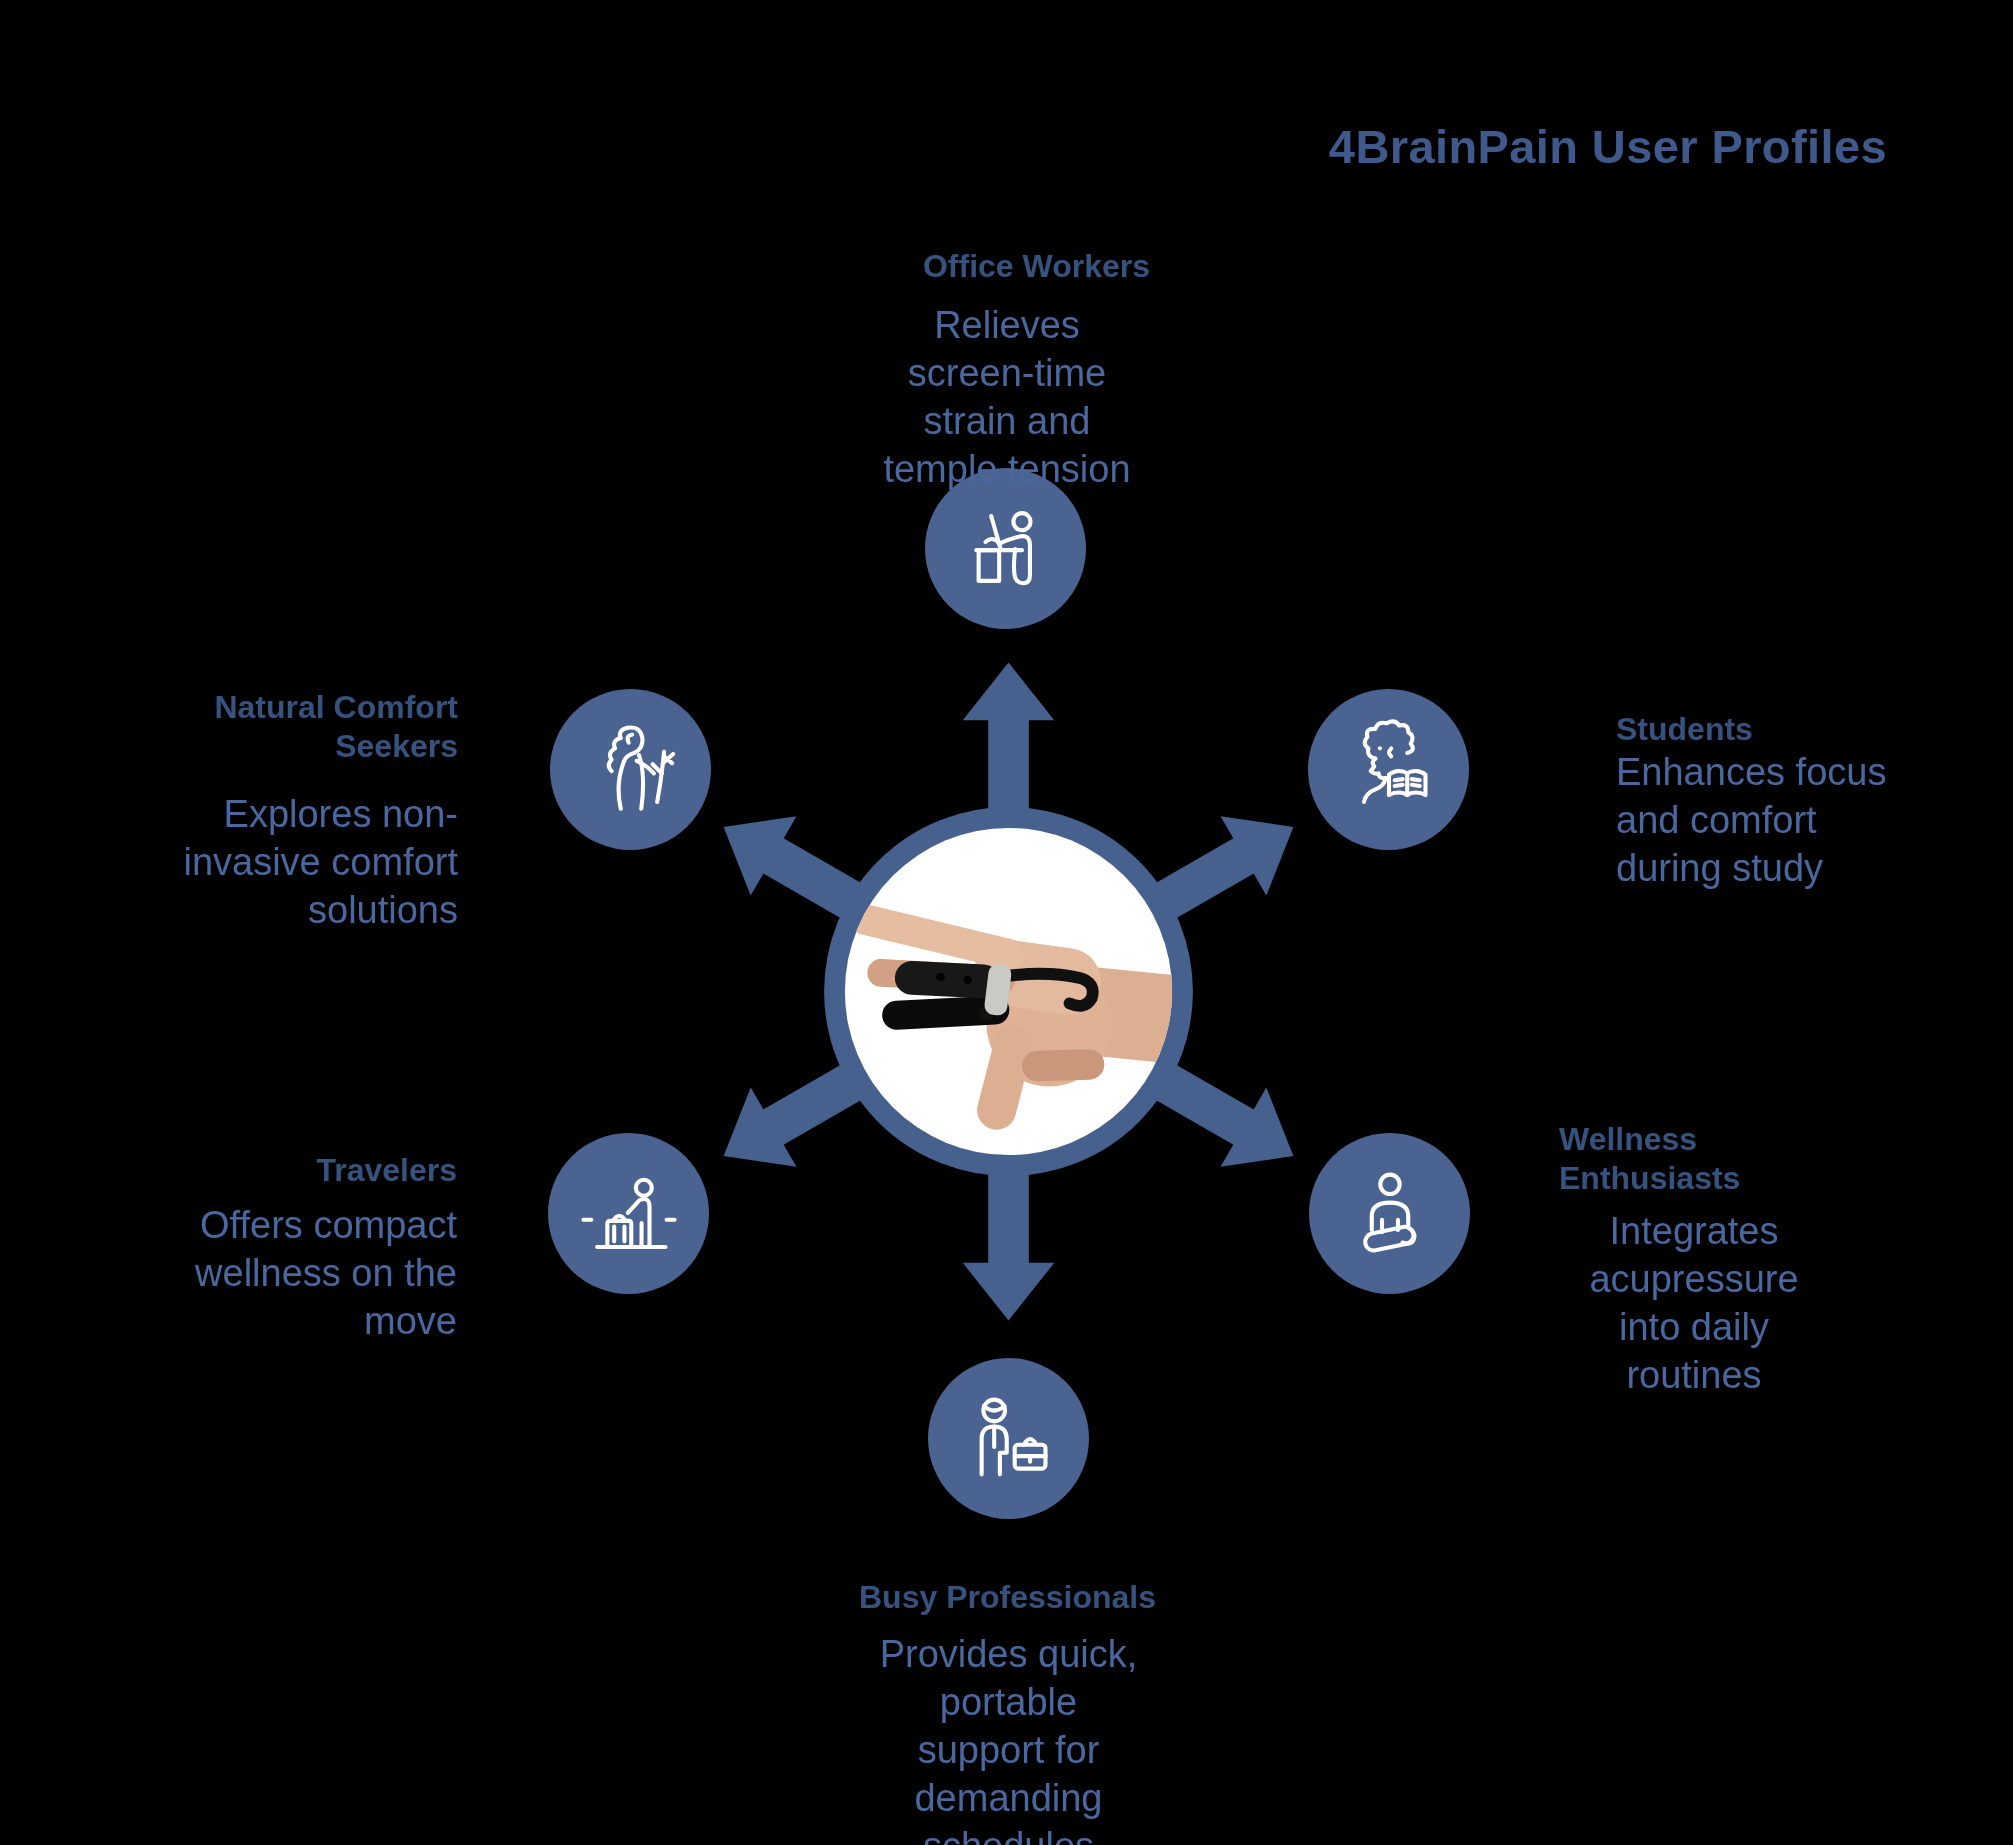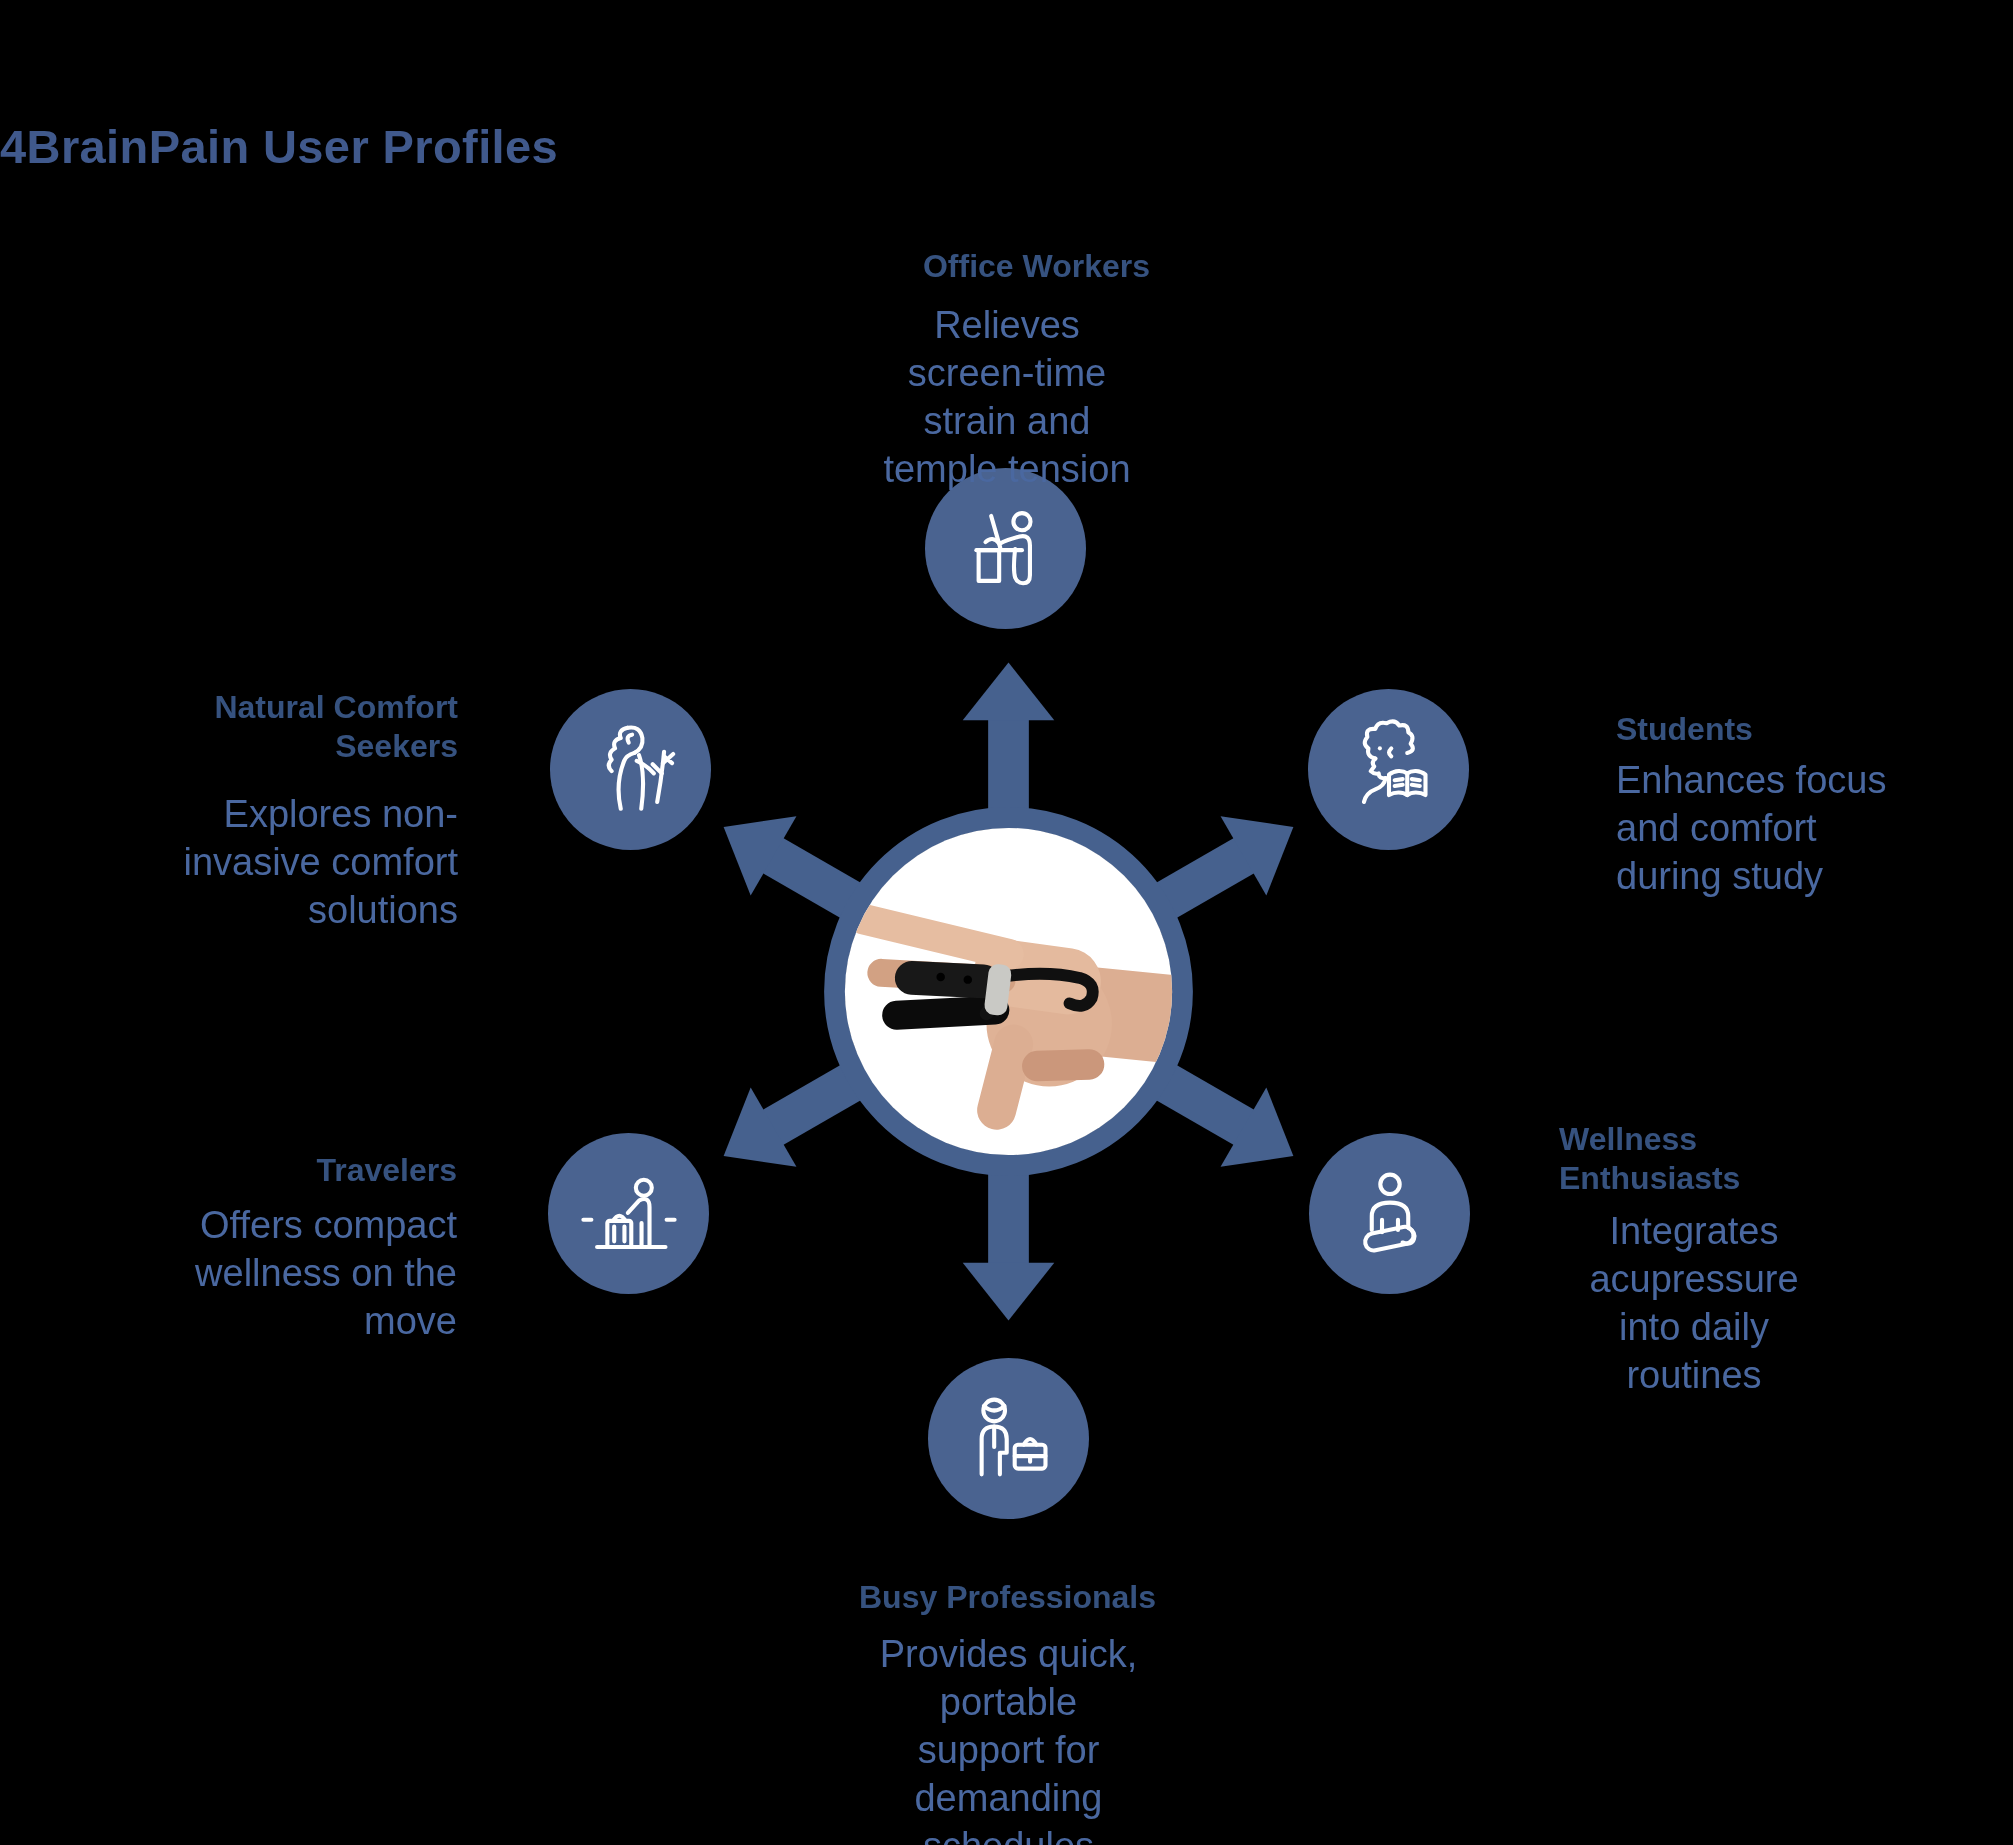--- a/index.html
+++ b/index.html
@@ -8,35 +8,35 @@
     --title-text:#40598C; --heading-text:#36527F; --body-text:#4A68A0;
   }
   *{box-sizing:border-box; margin:0; padding:0;}
   html,body{background:var(--background);}
   .canvas{
     position:relative; width:2014px; height:1846px; overflow:hidden;
     background:var(--background);
     font-family:"Liberation Sans","DejaVu Sans",sans-serif;
   }
   .title{
-    position:absolute; left:0; top:119px; width:1887px; text-align:left;
+    position:absolute; left:0; top:119px; width:1887px; text-align:right;
     font-size:47px; font-weight:bold; color:var(--title-text); letter-spacing:0.4px;
   }
   .heading{ color:var(--heading-text); font-weight:bold; font-size:32px; line-height:1.22; }
   .body-text{ color:var(--body-text); font-size:38px; line-height:1.26; }
   .txt{ position:absolute; }
   .t-center{ text-align:center; }
   .t-right{ text-align:right; }
   .t-left{ text-align:left; }
 
   
   .office-heading   { left:782px;  top:247px;  width:509px;text-align:center; }
   .office-desc      { left:867px; top:302px;  width:280px; }
   .students-block   { left:1616px; top:710px;  width:339px; }
-  .students-desc    { width:305px; margin-top:8px; }
+  .students-desc    { width:305px; margin-top:0; }
   .wellness-block   { left:1559px; top:1120px; width:305px; }
   .wellness-heading { width:220px; }
   .wellness-desc    { width:270px; margin-top:10.2px;text-align:center; }
   .busy-heading     { left:753px;  top:1578px; width:509px; }
   .busy-desc        { left:873px; top:1631px; width:271px; }
   .travelers-block  { left:186px;  top:1151px; width:271px; }
   .travelers-desc   { width:271px; margin-top:12px; }
   .natural-block    { left:161px;  top:688px;  width:297px; }
   .natural-desc     { width:297px; margin-top:25px; }
 

